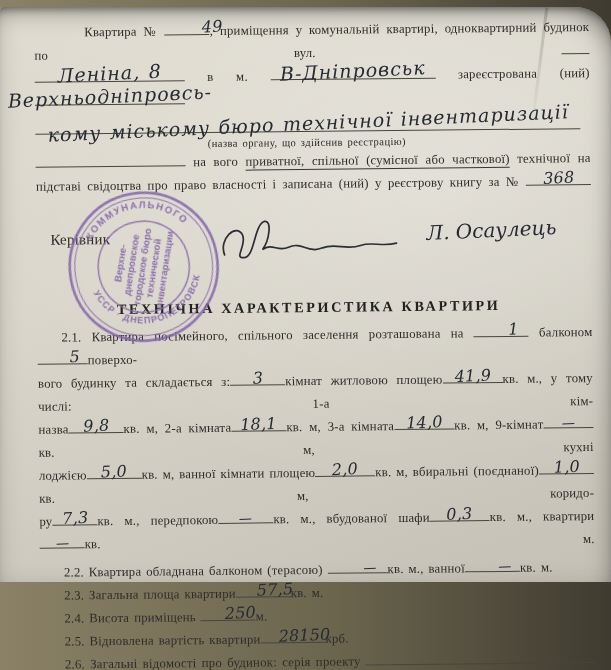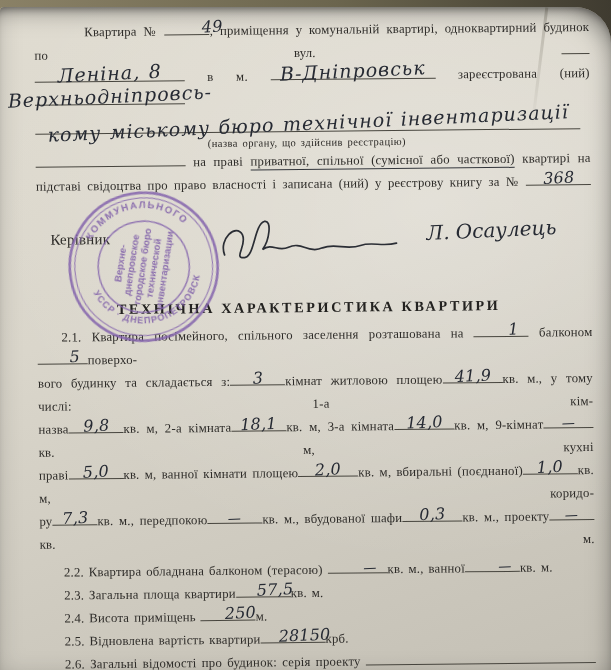--- a/index.html
+++ b/index.html
@@ -2,21 +2,21 @@
 <html><head>
 <meta charset="utf-8">
 <style>
   html,body{margin:0;padding:0;}
   body{
     width:611px;height:670px;overflow:hidden;
     background:linear-gradient(90deg,#8a8166,#6b654e 55%,#3f3b30);
     font-family:"Liberation Serif",serif;
   }
   .paper{
-    position:absolute;left:0;top:7px;width:611px;height:663px;
+    position:absolute;left:0;top:7px;width:611px;height:575px;
     background:
       radial-gradient(120% 90% at 70% 30%, rgba(255,255,255,.25), rgba(0,0,0,0) 60%),
       linear-gradient(160deg,#e0dcd1 0%,#dad6cb 40%,#cdc9be 75%,#c4c0b5 100%);
     border-radius:4px 36px 0 0;
     box-shadow:inset -16px 20px 26px -20px rgba(0,0,0,.5), inset 0 7px 9px -6px rgba(0,0,0,.45), inset 14px -10px 30px -24px rgba(0,0,0,.35);
   }
   .crease{position:absolute;right:70px;top:0;width:3px;height:120px;background:linear-gradient(rgba(60,55,40,.25),rgba(60,55,40,0));transform:rotate(7deg);}
   .content{position:absolute;left:0;top:0;width:611px;transform:rotate(-0.6deg);transform-origin:50% 0;}
   .tx{font-size:12.8px;color:#2e2c29;letter-spacing:.2px;word-spacing:1.5px;line-height:23px;}
   .tl{padding:0 22px 0 34px;white-space:normal;}
@@ -47,21 +47,21 @@
 
 <div class="paper">
   <div class="crease"></div>
   <div class="content">
 
     <div class="tx" style="padding-top:12px;">
       <div class="tl just ind0"><span>Квартира № </span><span class="bl w45"><span class="hw">49</span></span><span>, приміщення у комунальній квартирі, одноквартирний будинок по вул.</span> <span class="bl w28"></span></div>
       <div class="tl just"><span class="bl w150"><span class="hw big">Леніна, 8</span></span> <span>в м.</span> <span class="bl w165"><span class="hw big">В-Дніпровськ</span></span> <span>зареєстрована (ний)</span> <span class="bl w150"><span class="hw big">Верхньодніпровсь-</span></span></div>
       <div class="tl" style="padding-top:6px;"><span class="bl full"><span class="hw big">кому міському бюро технічної інвентаризації</span></span></div>
       <div class="caption">(назва органу, що здійснив реєстрацію)</div>
-      <div class="tl just"><span class="bl w150"></span> <span>на праві </span><span class="uu">приватної, спільної (сумісної або часткової)</span><span> квартирі на</span></div>
+      <div class="tl just"><span class="bl w150"></span> <span>на вого </span><span class="uu">приватної, спільної (сумісної або часткової)</span><span> технічної на</span></div>
       <div class="tl just"><span>підставі свідоцтва про право власності і записана (ний) у реєстрову книгу за №</span> <span class="bl w65"><span class="hw">368</span></span></div>
     </div>
 
     <div class="sig-row">
       <span class="tx head-label">Керівник</span>
 
       <svg class="stamp" viewBox="0 0 160 160">
         <g fill="none" stroke="#8464ad">
           <circle cx="80" cy="80" r="73" stroke-width="2.6"></circle>
           <circle cx="80" cy="80" r="68" stroke-width="1"></circle>
@@ -92,22 +92,22 @@
 
       <span class="hw sig-name">Л. Осаулець</span>
     </div>
 
     <div class="title">ТЕХНІЧНА  ХАРАКТЕРИСТИКА  КВАРТИРИ</div>
 
     <div class="tx">
       <div class="tl just ind1"><span>2.1. Квартира посімейного, спільного заселення розташована на</span> <span class="bl w55"><span class="hw">1</span></span> <span>балконом</span><span class="bl w50"><span class="hw">5</span></span><span>поверхо-</span></div>
       <div class="tl just"><span>вого будинку та складається з:</span><span class="bl w55"><span class="hw">3</span></span><span>кімнат житловою площею</span><span class="bl w60"><span class="hw">41,9</span></span><span>кв. м., у тому числі: 1-а кім-</span></div>
       <div class="tl just"><span>назва</span><span class="bl w55"><span class="hw">9,8</span></span><span>кв. м, 2-а кімната</span><span class="bl w55"><span class="hw">18,1</span></span><span>кв. м, 3-а кімната</span><span class="bl w60"><span class="hw">14,0</span></span><span>кв. м, 9-кімнат</span><span class="bl w50"><span class="hw dash">—</span></span><span>кв. м, кухні</span></div>
-      <div class="tl just"><span>праві</span><span class="bl w55"><span class="hw">5,0</span></span><span>кв. м, ванної кімнати площею</span><span class="bl w60"><span class="hw">2,0</span></span><span>кв. м, вбиральні (поєднаної)</span><span class="bl w55"><span class="hw">1,0</span></span><span>кв. м, коридо-</span></div>
-      <div class="tl just"><span>ру</span><span class="bl w45"><span class="hw">7,3</span></span><span>кв. м., передпокою</span><span class="bl w55"><span class="hw dash">—</span></span><span>кв. м., вбудованої шафи</span><span class="bl w60"><span class="hw">0,3</span></span><span>кв. м., проекту</span><span class="bl w45"><span class="hw dash">—</span></span><span>кв. м.</span></div>
+      <div class="tl just"><span>лоджією</span><span class="bl w55"><span class="hw">5,0</span></span><span>кв. м, ванної кімнати площею</span><span class="bl w60"><span class="hw">2,0</span></span><span>кв. м, вбиральні (поєднаної)</span><span class="bl w55"><span class="hw">1,0</span></span><span>кв. м, коридо-</span></div>
+      <div class="tl just"><span>ру</span><span class="bl w45"><span class="hw">7,3</span></span><span>кв. м., передпокою</span><span class="bl w55"><span class="hw dash">—</span></span><span>кв. м., вбудованої шафи</span><span class="bl w60"><span class="hw">0,3</span></span><span>кв. м., квартири</span><span class="bl w45"><span class="hw dash">—</span></span><span>кв. м.</span></div>
     </div>
 
     <div class="gap6"></div>
 
     <div class="tx tl ind1"><span>2.2. Квартира обладнана балконом (терасою)</span> <span class="bl w60"><span class="hw dash">—</span></span><span>кв. м., ванної</span><span class="bl w55"><span class="hw dash">—</span></span><span>кв. м.</span></div>
 
     <div class="tx tl ind1"><span>2.3. Загальна площа квартири</span><span class="bl w55"><span class="hw">57,5</span></span><span>кв. м.</span></div>
 
     <div class="tx tl ind1"><span>2.4. Висота приміщень</span> <span class="bl w55"><span class="hw">250</span></span><span>м.</span></div>
 

